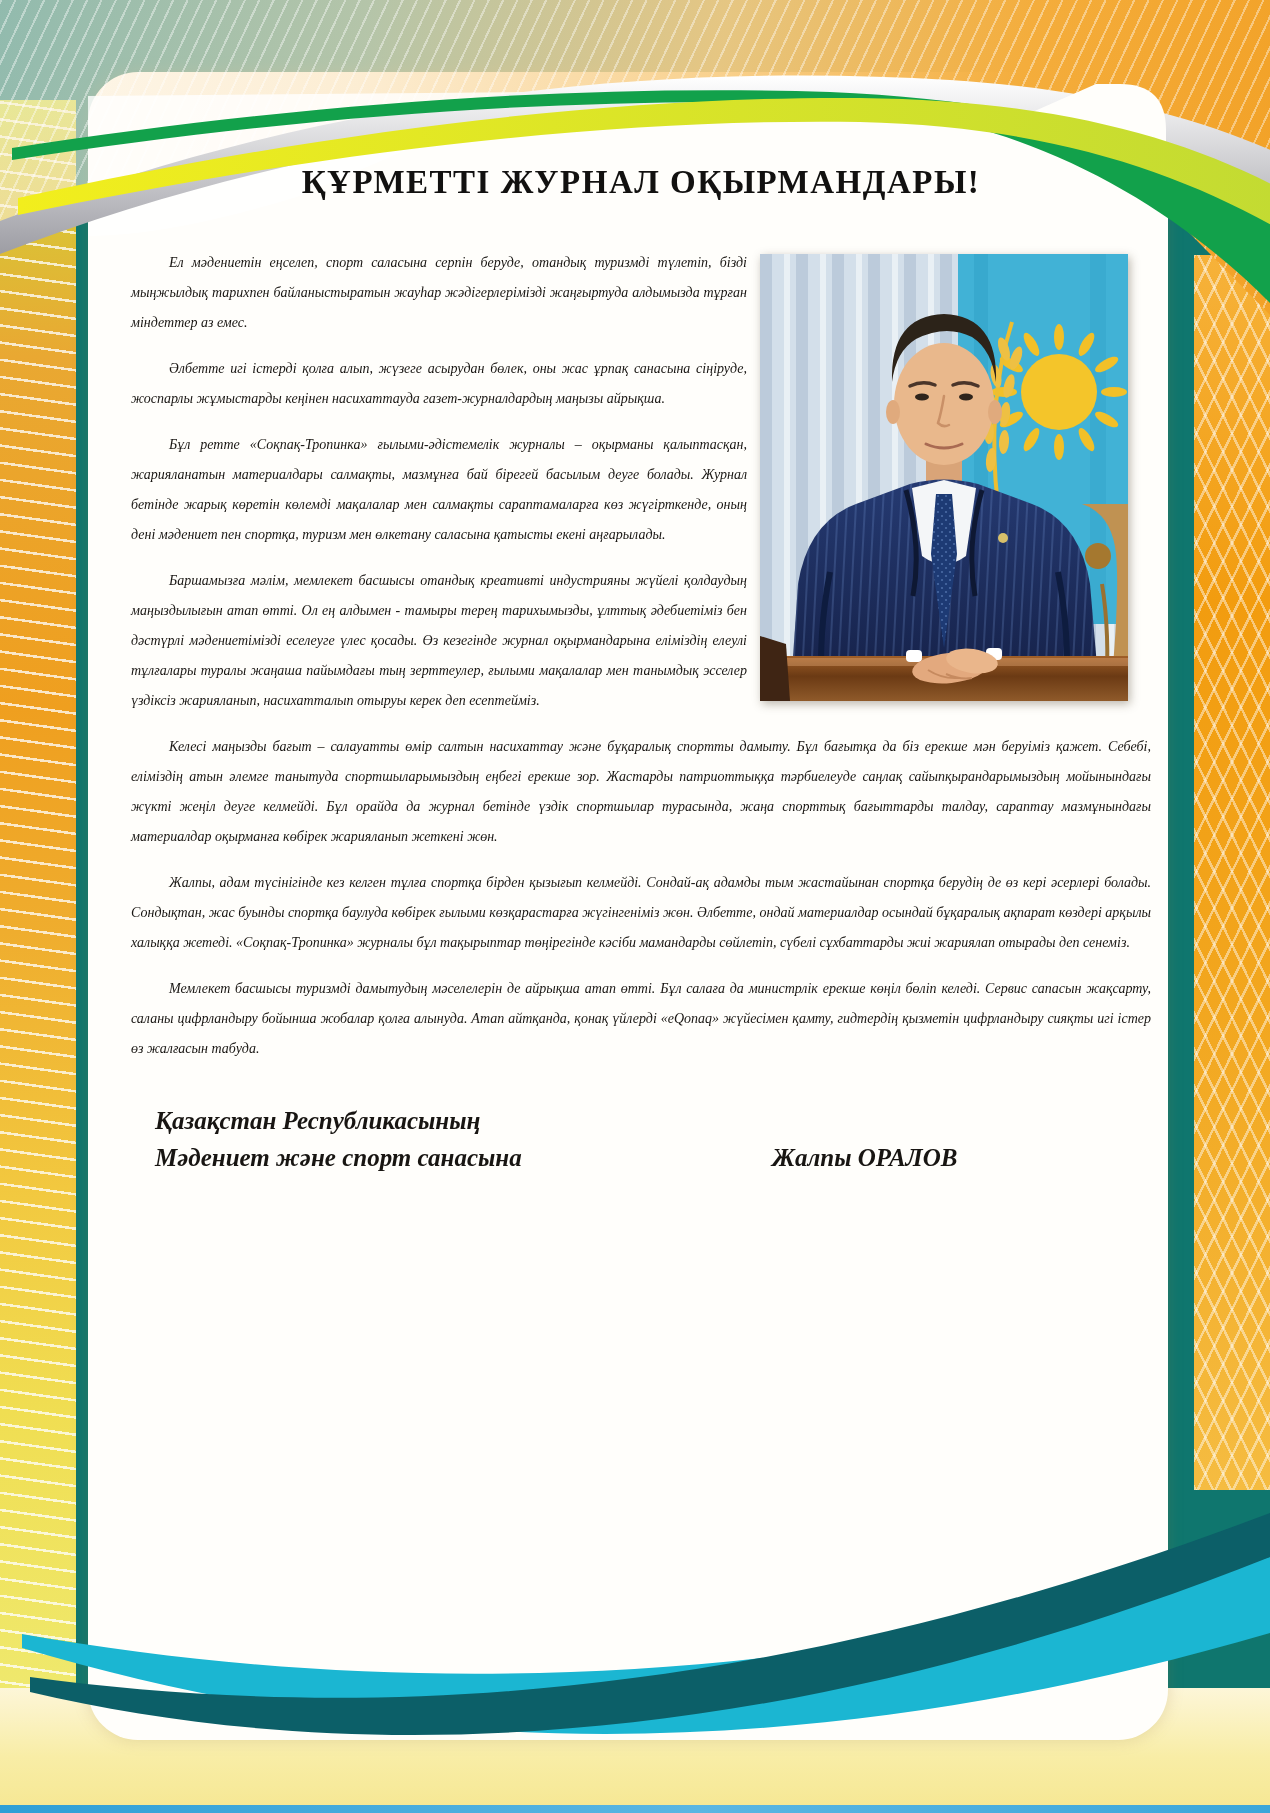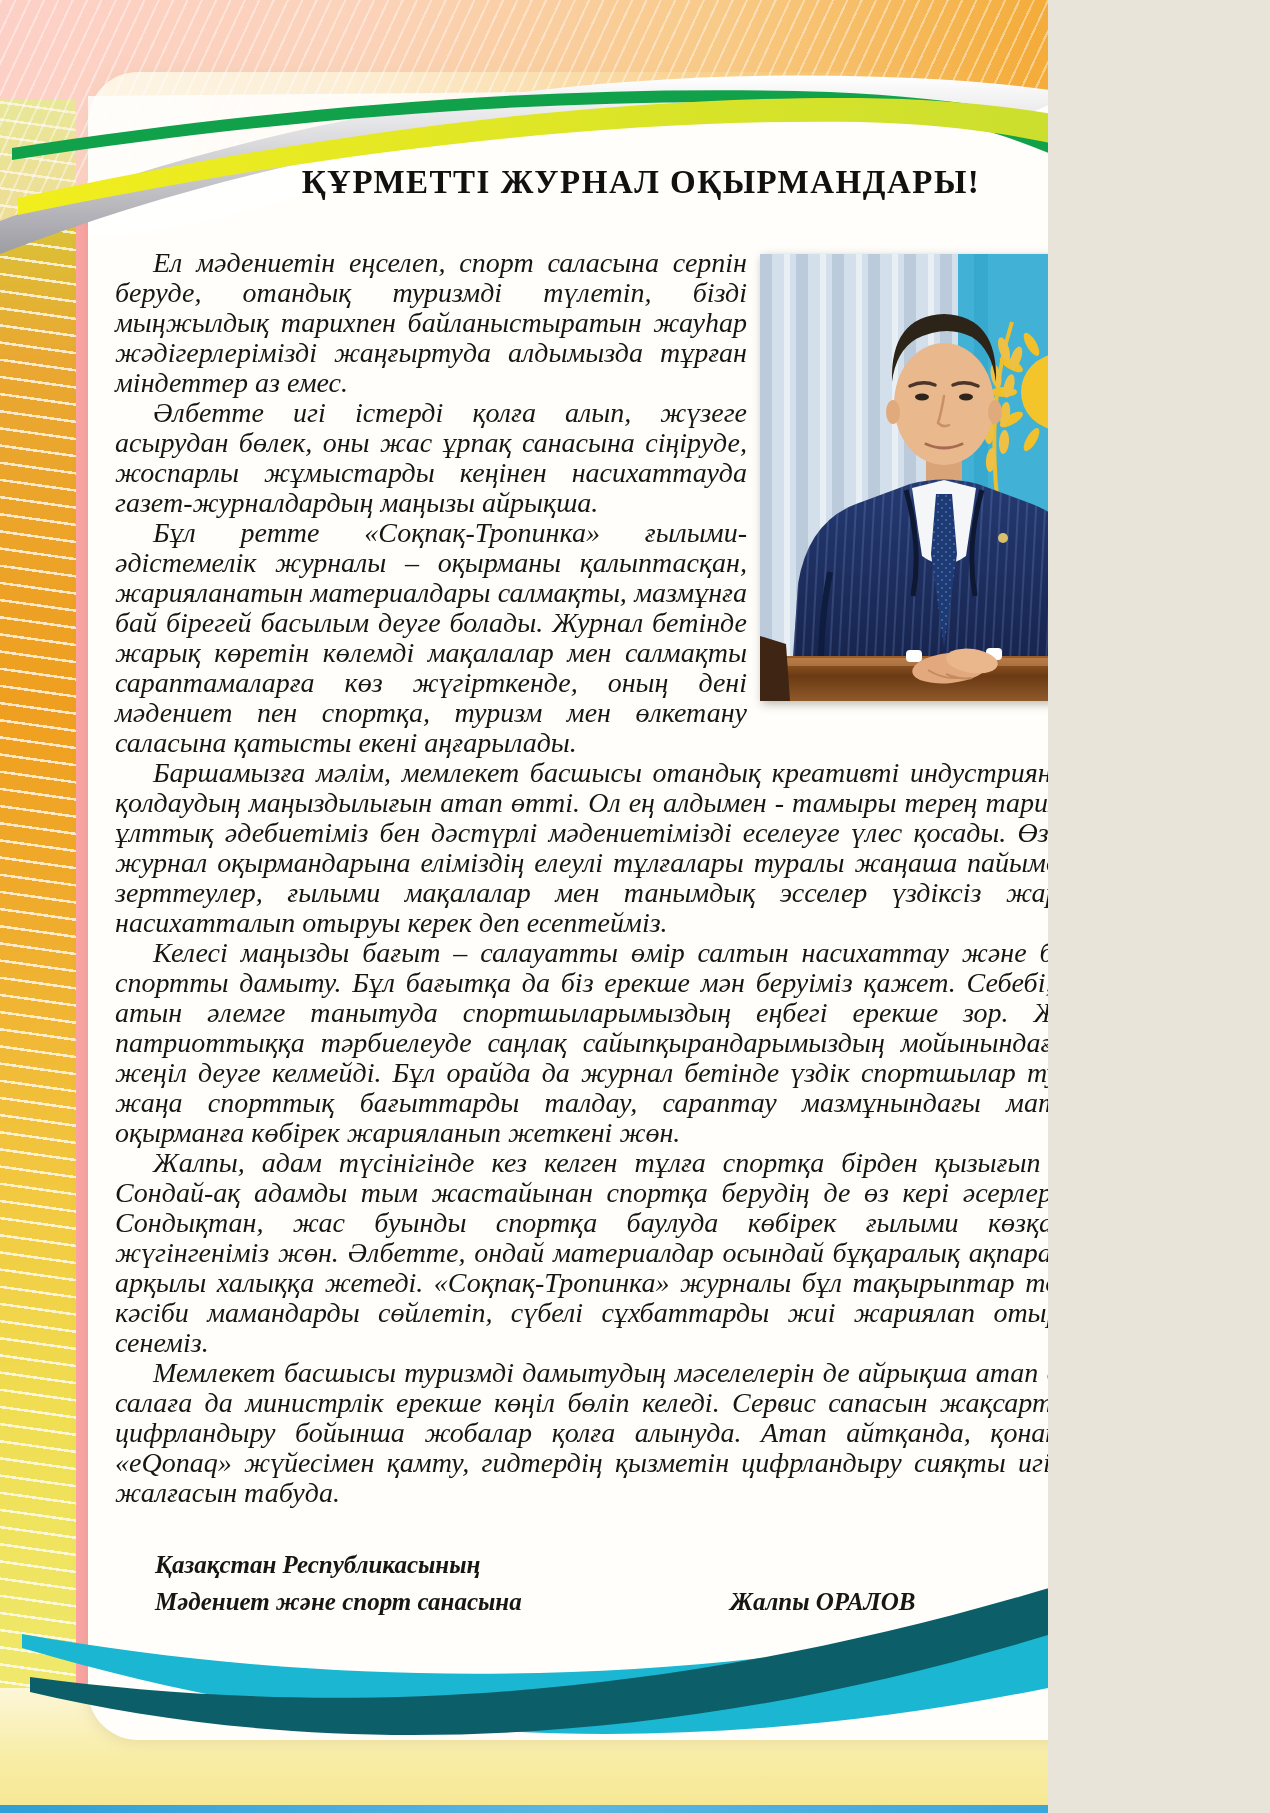--- a/index.html
+++ b/index.html
@@ -1,16 +1,16 @@
 <!DOCTYPE html>
 <html><head>
 <meta charset="utf-8">
 <style>
   html,body{margin:0;padding:0;background:#e8e4da;}
-  .canvas{position:relative;width:1048px;height:1813px;overflow:hidden;background:#fca5a5;font-family:"Liberation Serif",serif;}
+  .canvas{position:relative;width:1270px;height:1813px;overflow:hidden;background:#0f766e;font-family:"Liberation Serif",serif;}
 
   
   .left-band{position:absolute;z-index:1;left:0;top:100px;width:76px;height:1600px;
     background:linear-gradient(180deg,#cdda3b 0%,#e9a832 16%,#ef9f1f 38%,#efad2e 52%,#f2c83f 68%,#f0de52 82%,#efe96e 100%);}
   .left-band::after{content:"";position:absolute;inset:0;
     background:repeating-linear-gradient(8deg,rgba(255,255,255,.75) 0 2.5px,rgba(255,255,255,0) 2.5px 17px);}
   .right-band{position:absolute;z-index:1;right:0;top:255px;width:76px;height:1235px;
     background:linear-gradient(180deg,#f6b23a 0%,#f29c0f 28%,#f2a61e 60%,#f5bc41 100%);}
   .right-band::before{content:"";position:absolute;inset:0;
     background:repeating-linear-gradient(64deg,rgba(255,255,255,.45) 0 2.5px,rgba(255,255,255,0) 2.5px 16px);}
@@ -31,22 +31,22 @@
   .bottom-blue-strip{position:absolute;z-index:5;left:0;bottom:0;width:100%;height:8px;
     background:linear-gradient(90deg,#2f9fd6,#5ab6e2 55%,#3ba6da);}
 
   
   .content{position:absolute;z-index:6;left:115px;top:150px;width:1052px;color:#181512;}
   h1.title{margin:0 0 46px 0;padding-top:12px;text-align:center;font-size:33px;line-height:40px;
     font-weight:bold;letter-spacing:1.5px;color:#121110;}
   .photo-wrap{float:right;width:420px;height:462px;margin:6px 0 14px 0;}
   .photo{width:368px;height:447px;margin-left:auto;margin-right:39px;box-shadow:2px 3px 9px rgba(60,50,30,.35);}
   .photo svg{display:block;width:100%;height:100%;}
-  .body p{margin:0;text-indent:38px;text-align:justify;font-style:italic;font-size:28px;line-height:30px;}
-  .sig{display:flex;margin-top:38px;padding-left:40px;font-style:italic;font-weight:bold;font-size:25px;line-height:37px;}
+  .body p{margin:16px;text-indent:38px;text-align:justify;font-style:italic;font-size:14px;line-height:30px;}
+  .sig{display:flex;margin-top:38px;padding-left:40px;font-style:italic;font-weight:bold;font-size:25px;line-height:37px;gap:42px;}
   .sig-left{width:575px;}
   .sig-name{align-self:flex-end;white-space:nowrap;}
 </style>
 </head>
 <body>
 
 <div class="canvas">
 
   <div class="left-band"></div>
   <div class="right-band"></div>

